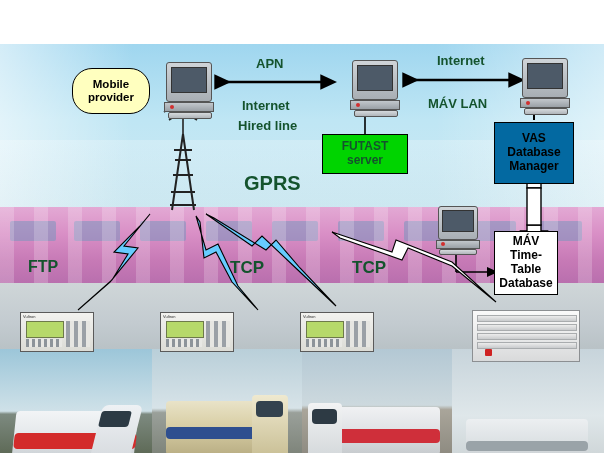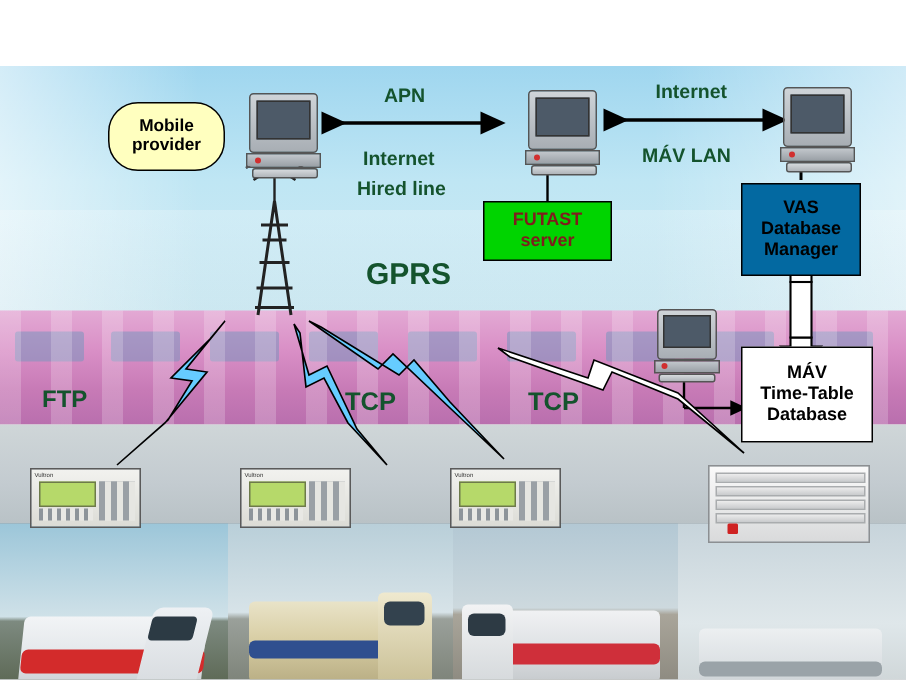--- a/index.html
+++ b/index.html
@@ -58,23 +58,23 @@
   .t4a{left:466px;top:70px;width:122px;height:44px;background:linear-gradient(180deg,#eceff1 0%,#dadfe2 60%,#c2c8cb 100%);}
   .t4b{left:466px;top:92px;width:122px;height:10px;background:#9aa3a8;}
 
   
   .box{
     position:absolute;box-sizing:border-box;border:1px solid #000;
     display:flex;align-items:center;justify-content:center;text-align:center;
     font-weight:bold;line-height:1.15;
   }
   .box-mobile{left:72px;top:68px;width:78px;height:46px;background:#ffffbf;font-size:11.5px;color:#000;border-radius:20px;}
-  .box-futast{left:322px;top:134px;width:86px;height:40px;background:#00d400;font-size:12px;color:#7f1d1d;}
+  .box-futast{left:322px;top:134px;width:86px;height:40px;background:#00d400;font-size:12px;color:#14532d;}
   .box-vas{left:494px;top:122px;width:80px;height:62px;background:#0369a1;font-size:12px;color:#000;}
-  .box-mav{left:494px;top:231px;width:88px;height:64px;background:#ffffff;font-size:12px;color:#000;}
+  .box-mav{left:494px;top:231px;width:64px;height:64px;background:#ffffff;font-size:12px;color:#000;}
 
   
   .lbl{position:absolute;font-weight:bold;color:#14532d;white-space:pre;}
   .lbl-apn{left:256px;top:56px;font-size:13px;}
   .lbl-internet1{left:242px;top:98px;font-size:13px;}
   .lbl-hired{left:238px;top:118px;font-size:13px;}
   .lbl-internet2{left:437px;top:53px;font-size:13px;}
   .lbl-mavlan{left:428px;top:96px;font-size:13px;}
   .lbl-3g{left:55px;top:172px;font-size:16px;}
   .lbl-gprs{left:215px;top:172px;font-size:20px;margin-left:29px;}

